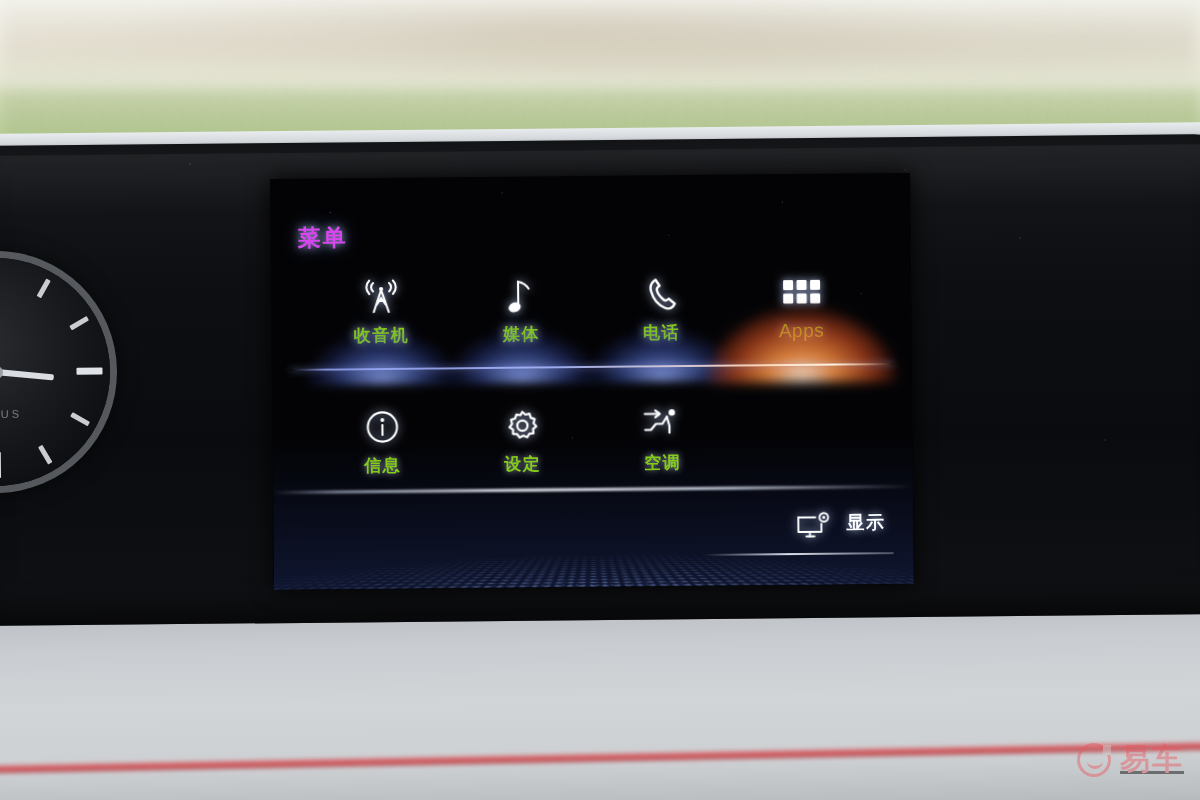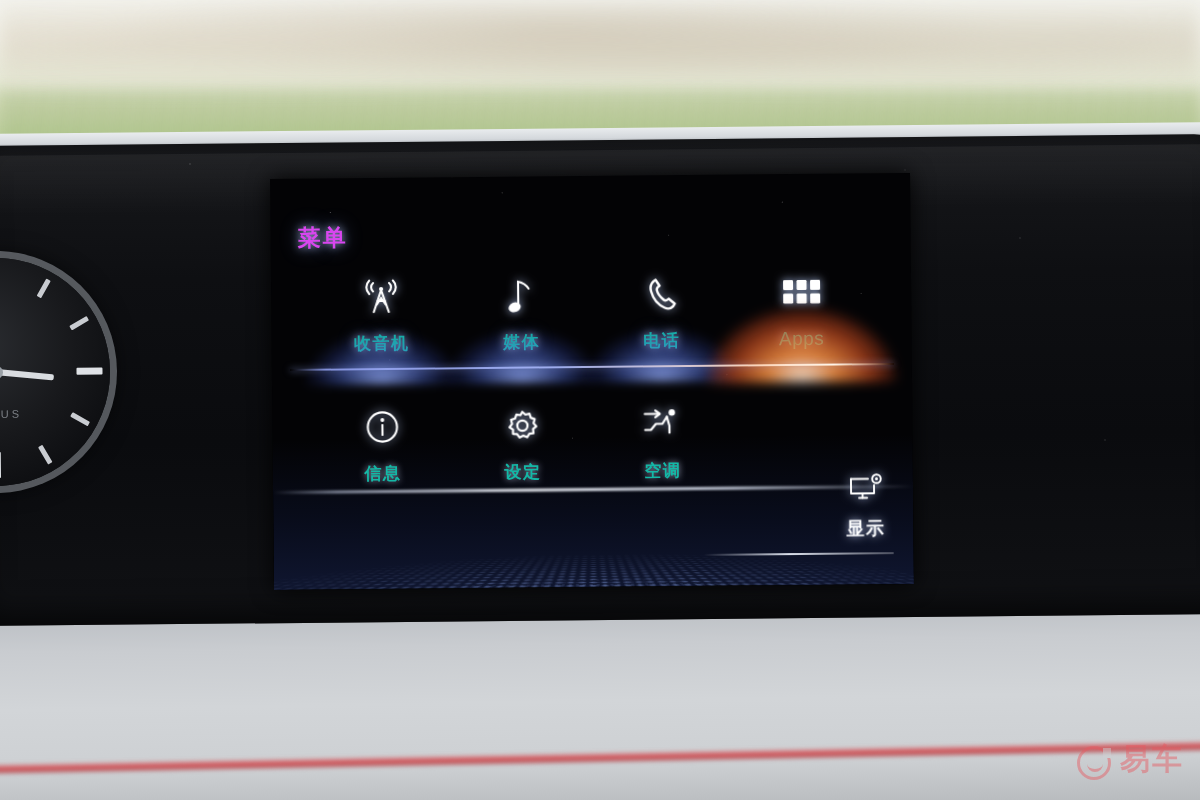--- a/index.html
+++ b/index.html
@@ -151,21 +151,21 @@
   .row-top {
     position:absolute; left:40px; top:98px; width:560px; height:92px;
     display:flex;
   }
   .tile {
     position:relative; flex:1; display:flex; flex-direction:column;
     align-items:center; justify-content:flex-start; cursor:pointer;
   }
   .tile .glyph { height:42px; display:flex; align-items:center; justify-content:center; }
   .tile .lbl {
-    margin-top:14px; font-size:17px; font-weight:700; color:#14b8a6;
+    margin-top:6px; font-size:17px; font-weight:700; color:#84cc16;
     letter-spacing:1.5px;
     text-shadow:0 0 8px rgba(200,215,255,.8), 0 0 18px rgba(130,165,255,.4);
   }
   .tile .lbl.latin { font-size:19px; font-weight:400; letter-spacing:0.5px; }
 
   .tile .glow {
     position:absolute; left:50%; bottom:-16px; width:150px; height:52px;
     margin-left:-75px; border-radius:50% 50% 0 0 / 100% 100% 0 0;
     background:radial-gradient(ellipse at 50% 100%,
       rgba(150,175,255,.85) 0%, rgba(90,120,235,.45) 38%,
@@ -227,40 +227,40 @@
   }
   .wave-haze {
     position:absolute; left:0; right:0; bottom:0; height:150px;
     background:linear-gradient(to top,
       rgba(60,90,200,.22) 0%, rgba(50,80,190,.12) 45%, rgba(0,0,0,0) 100%);
   }
 
   
   .disp-btn {
     position:absolute; right:28px; bottom:44px;
-    display:flex; align-items:flex-end; gap:14px; cursor:pointer;flex-direction:column;
+    display:flex; align-items:flex-start; gap:14px; cursor:pointer;
   }
   .disp-btn .lbl {
     font-size:18px; font-weight:700; color:#fdfeff; letter-spacing:1.5px;
     text-shadow:0 0 9px rgba(200,215,255,.85);
   }
   .disp-underline {
     position:absolute; right:20px; bottom:30px; width:190px; height:2px;
     background:linear-gradient(to right, rgba(255,255,255,0), rgba(240,245,255,.9) 45%, rgba(255,255,255,.25));
     filter:blur(.4px);
   }
 
   svg { display:block; }
   .ico { filter:drop-shadow(0 0 5px rgba(190,210,255,.85)); }
 
   
   .watermark {
     position:absolute; right:16px; bottom:20px;
-    display:flex; align-items:flex-end; gap:9px;
-    opacity:.45; pointer-events:none;
+    display:flex; align-items:center; gap:9px;
+    opacity:.45; pointer-events:none;text-decoration:underline;
   }
   .watermark .wmtext { font-size:30px; font-weight:700; color:#e8585f; letter-spacing:2px; }
   .watermark .wmmark {
     width:34px; height:34px; border-radius:50%;
     border:3px solid #e8585f; position:relative;
   }
   .watermark .wmmark:after {
     content:""; position:absolute; left:7px; top:11px; width:16px; height:9px;
     border-bottom:3px solid #e8585f; border-radius:0 0 14px 14px;
   }

